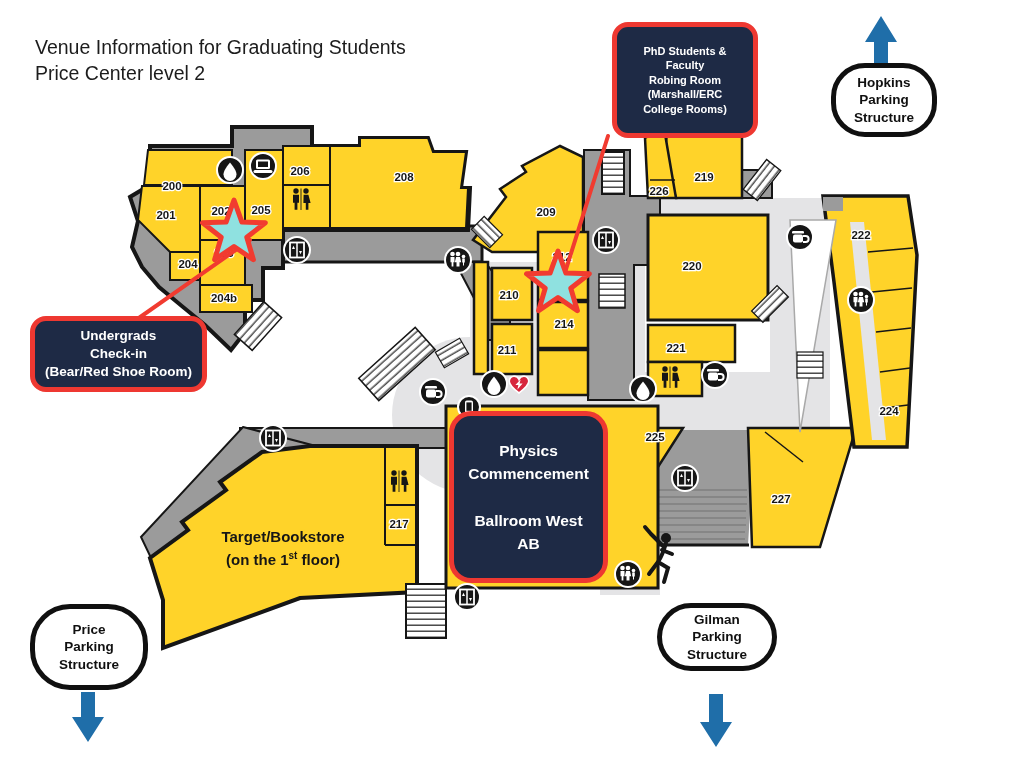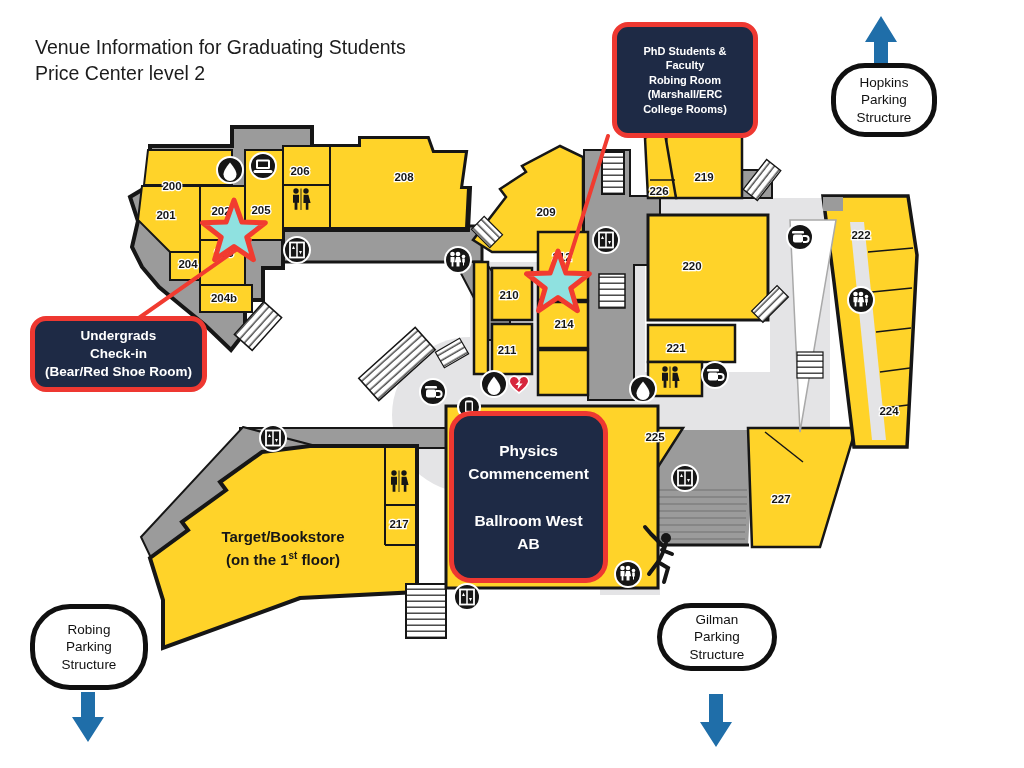--- a/index.html
+++ b/index.html
@@ -5,21 +5,21 @@
   html,body{margin:0;padding:0;background:#fff}
   #stage{position:relative;width:1024px;height:768px;background:#fff;overflow:hidden;font-family:"Liberation Sans",sans-serif}
   #stage svg{position:absolute;left:0;top:0}
   .title{position:absolute;left:35px;top:34px;font-size:19.5px;font-weight:400;color:#1c1c1c;white-space:pre-line;line-height:1.35}
   .callout{position:absolute;background:#1E2A45;border:5px solid #EE3831;border-radius:16px;color:#fff;font-weight:700;
            text-align:center;white-space:pre-line;display:flex;align-items:center;justify-content:center;
            box-sizing:border-box;line-height:1.32}
   #callout-phd{left:612px;top:22px;width:146px;height:116px;font-size:11px}
   #callout-undergrads{left:30px;top:316px;width:177px;height:76px;font-size:13.5px}
   #callout-physics{left:449px;top:411px;width:159px;height:172px;font-size:15.5px;border-radius:22px;line-height:1.5}
-  .parking{position:absolute;background:#fff;border:5px solid #101010;color:#101010;font-weight:400;text-align:center;
+  .parking{position:absolute;background:#fff;border:5px solid #101010;color:#101010;font-weight:700;text-align:center;
            white-space:pre-line;display:flex;align-items:center;justify-content:center;box-sizing:border-box;
            font-size:13.5px;line-height:1.3}
   #parking-hopkins{left:831px;top:63px;width:106px;height:74px;border-radius:34px}
   #parking-south{left:30px;top:604px;width:118px;height:86px;border-radius:40px}
   #parking-gilman{left:657px;top:603px;width:120px;height:68px;border-radius:42px}
   .rl{font:700 11.5px "Liberation Sans",sans-serif;text-anchor:middle;paint-order:stroke;stroke:#ffffff;stroke-width:2.5px;fill:#161616}
   .bl{font:700 15px "Liberation Sans",sans-serif;text-anchor:middle;paint-order:stroke;stroke:#FFD329;stroke-width:3px;fill:#161616}
 </style>
 </head>
 <body>
@@ -307,20 +307,20 @@
 
 Ballroom West
 AB</div>
 <div class="callout" id="callout-undergrads">Undergrads
 Check-in
 (Bear/Red Shoe Room)</div>
 
 <div class="parking" id="parking-hopkins">Hopkins
 Parking
 Structure</div>
-<div class="parking" id="parking-south">Robing
+<div class="parking" id="parking-south">Price
 Parking
 Structure</div>
 <div class="parking" id="parking-gilman">Gilman
 Parking
 Structure</div>
 
 </div>
 
 </body></html>

